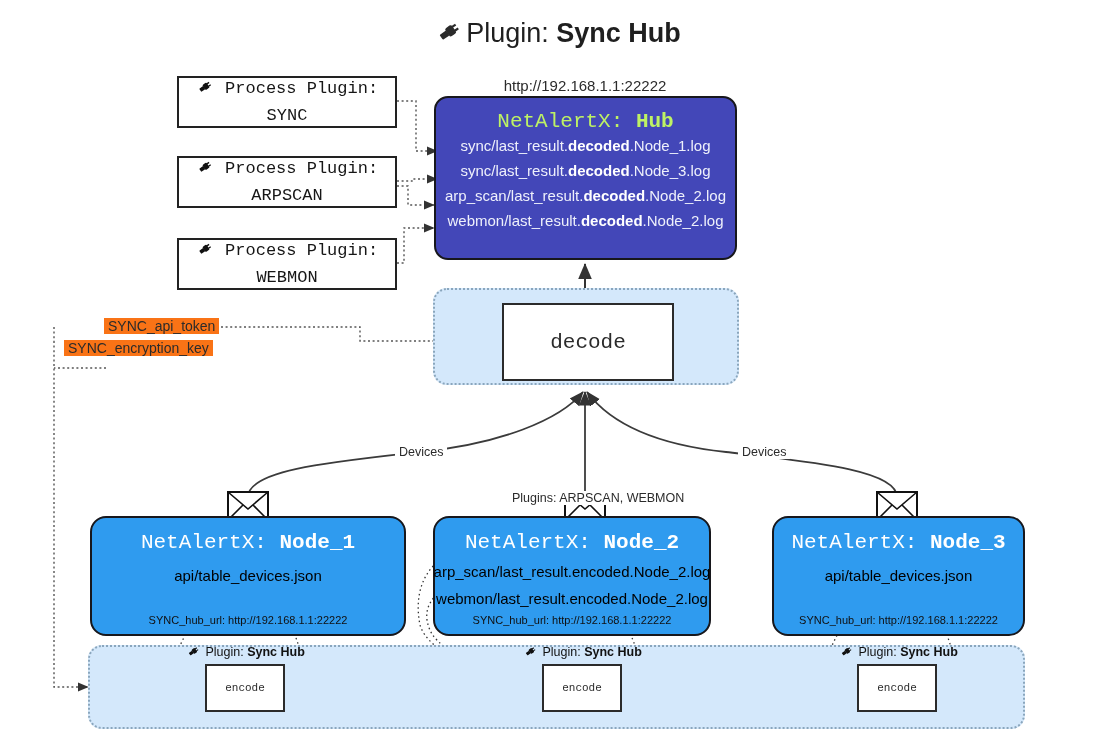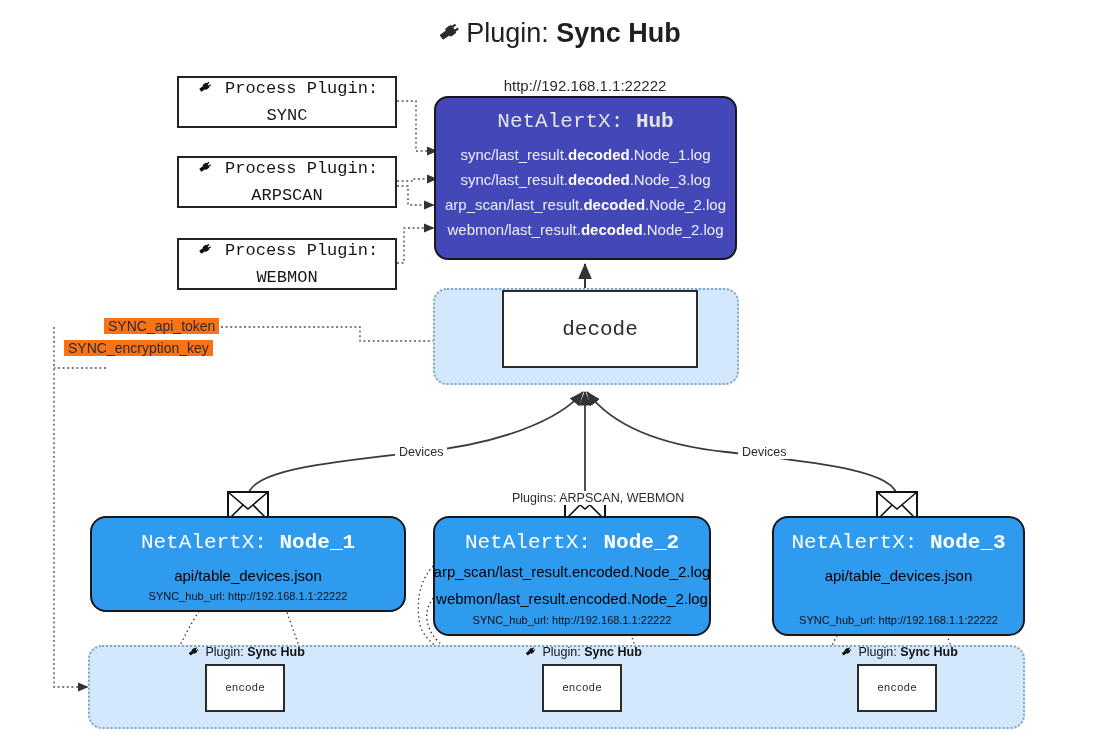--- a/index.html
+++ b/index.html
@@ -22,21 +22,21 @@
     display:flex;flex-direction:column;align-items:center;justify-content:center;
     font-family:"Liberation Mono","DejaVu Sans Mono",monospace;
     font-size:17px;line-height:25px;color:#161616;}
   .proc-box .l1{white-space:nowrap;}
   .proc-box .l1 .plug{vertical-align:-2px;margin-right:1px;}
   .proc-box .l2{white-space:nowrap;}
 
   .hub-box{background:#4347b8;border:2px solid #17171c;border-radius:14px;
     display:flex;flex-direction:column;align-items:center;padding-top:12px;}
   .hub-title{font-family:"Liberation Mono","DejaVu Sans Mono",monospace;
-    font-size:21px;color:#e5e5e5;letter-spacing:0px;margin-bottom:9px;}
+    font-size:21px;color:#bef264;letter-spacing:0px;}
   .hub-title b{font-weight:bold;}
   .hub-line{color:#eef0fb;font-size:15px;line-height:25px;white-space:nowrap;}
   .hub-line b{font-weight:bold;color:#ffffff;}
 
   .hub-url{position:absolute;width:320px;text-align:center;font-size:15px;color:#2b2b2b;}
 
   .cluster{position:absolute;box-sizing:border-box;background:#d4e8fb;
     border:2px dotted #8aa6bd;border-radius:14px;}
 
   .plain-box{position:absolute;box-sizing:border-box;background:#ffffff;
@@ -186,30 +186,30 @@
 
   <div class="box hub-box" style="left:434px;top:96px;width:303px;height:164px;">
     <div class="hub-title"><span>NetAlertX: </span><b>Hub</b></div>
     <div class="hub-line"><span>sync/last_result.</span><b>decoded</b><span>.Node_1.log</span></div>
     <div class="hub-line"><span>sync/last_result.</span><b>decoded</b><span>.Node_3.log</span></div>
     <div class="hub-line"><span>arp_scan/last_result.</span><b>decoded</b><span>.Node_2.log</span></div>
     <div class="hub-line"><span>webmon/last_result.</span><b>decoded</b><span>.Node_2.log</span></div>
   </div>
 
   <div class="cluster" style="left:433px;top:288px;width:306px;height:97px;"></div>
-  <div class="plain-box decode-box" style="left:502px;top:290px;width:196px;height:78px;">decode</div>
+  <div class="plain-box decode-box" style="left:502px;top:303px;width:172px;height:78px;">decode</div>
 
   <div class="wire-label" style="left:104px;top:318px;">SYNC_api_token</div>
   <div class="wire-label" style="left:64px;top:340px;">SYNC_encryption_key</div>
 
   <div class="edge-label" style="left:395px;top:445px;">Devices</div>
   <div class="edge-label" style="left:508px;top:461px;margin-top:30px;">Plugins: ARPSCAN, WEBMON</div>
   <div class="edge-label" style="left:738px;top:445px;">Devices</div>
 
-  <div class="node-box" style="left:90px;top:516px;width:316px;height:96px;">
+  <div class="node-box" style="left:90px;top:516px;width:316px;height:120px;">
     <div class="node-title"><span>NetAlertX: </span><b>Node_1</b></div>
     <div class="node-line" style="margin-top:8px;">api/table_devices.json</div>
     <div class="node-url">SYNC_hub_url: http://192.168.1.1:22222</div>
   </div>
 
   <div class="node-box" style="left:433px;top:516px;width:278px;height:120px;">
     <div class="node-title"><span>NetAlertX: </span><b>Node_2</b></div>
     <div class="node-line" style="margin-top:4px;">arp_scan/last_result.encoded.Node_2.log</div>
     <div class="node-line">webmon/last_result.encoded.Node_2.log</div>
     <div class="node-url">SYNC_hub_url: http://192.168.1.1:22222</div>

